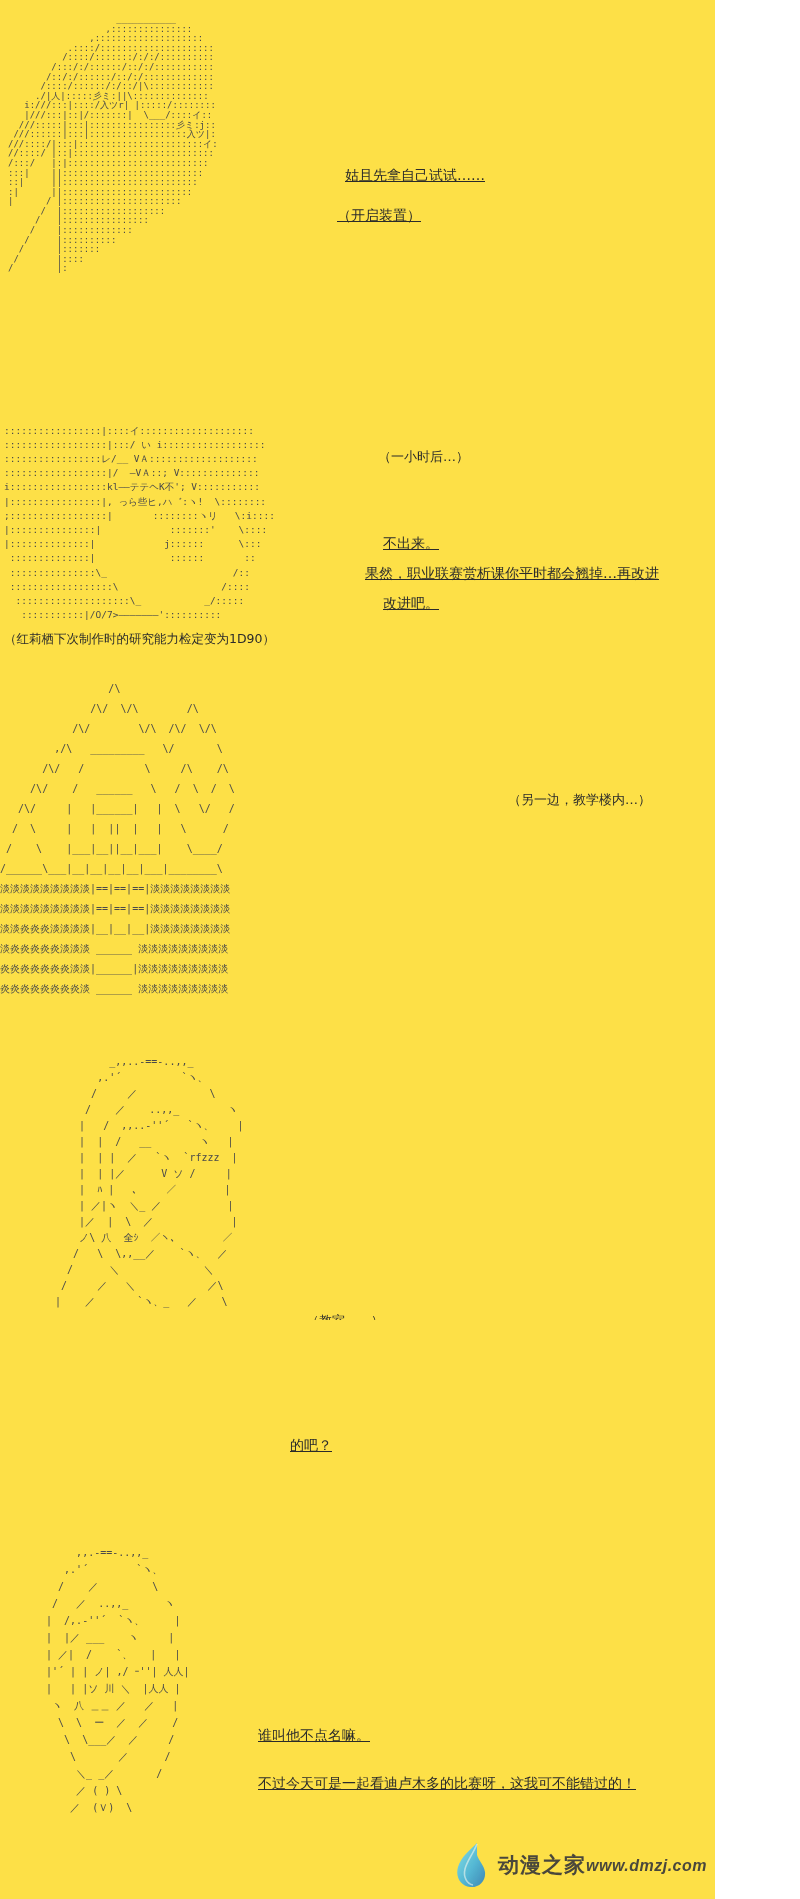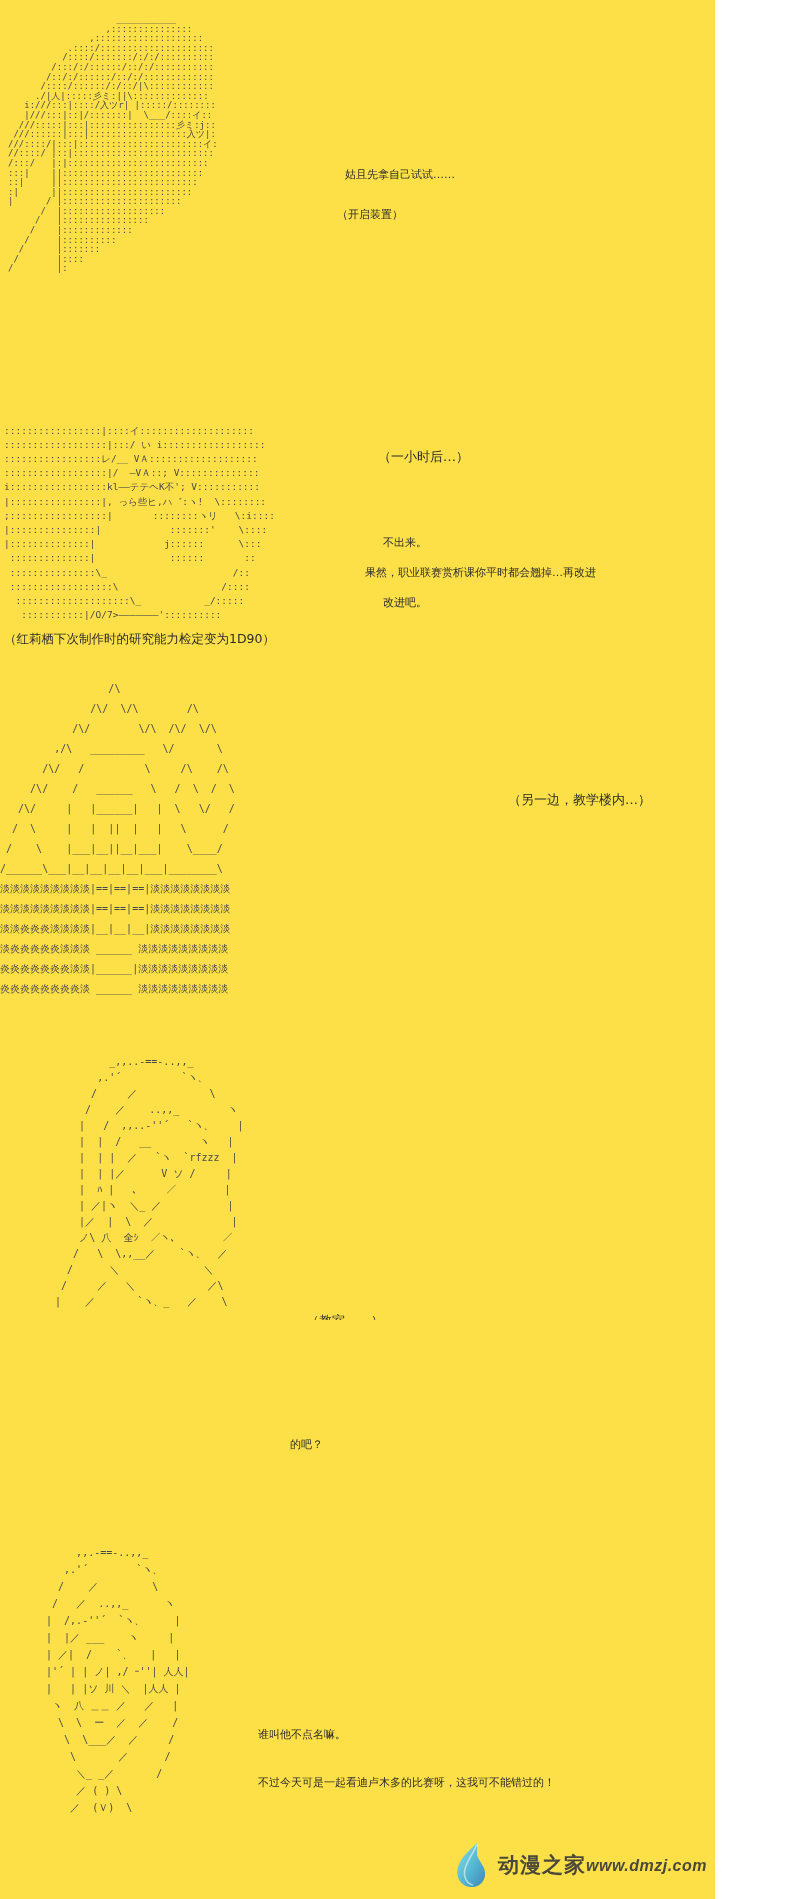--- a/index.html
+++ b/index.html
@@ -23,24 +23,25 @@
     white-space:pre;
     color:#4a4a4a;
     letter-spacing:0px;
     -webkit-font-smoothing:none;
   }
 
   
   .dlg{
     position:absolute;
     font-family:"DejaVu Sans","Liberation Sans",sans-serif;
-    font-size:11px;
+    font-size:14px;
     line-height:30px;
     color:#2b2b2b;
     white-space:pre-line;
+    text-decoration:underline;
   }
   .note{
     position:absolute;
     font-family:"DejaVu Sans","Liberation Sans",sans-serif;
     font-size:12.5px;
     color:#2b2b2b;
     line-height:18px;
     white-space:nowrap;
   }
   .scene{

